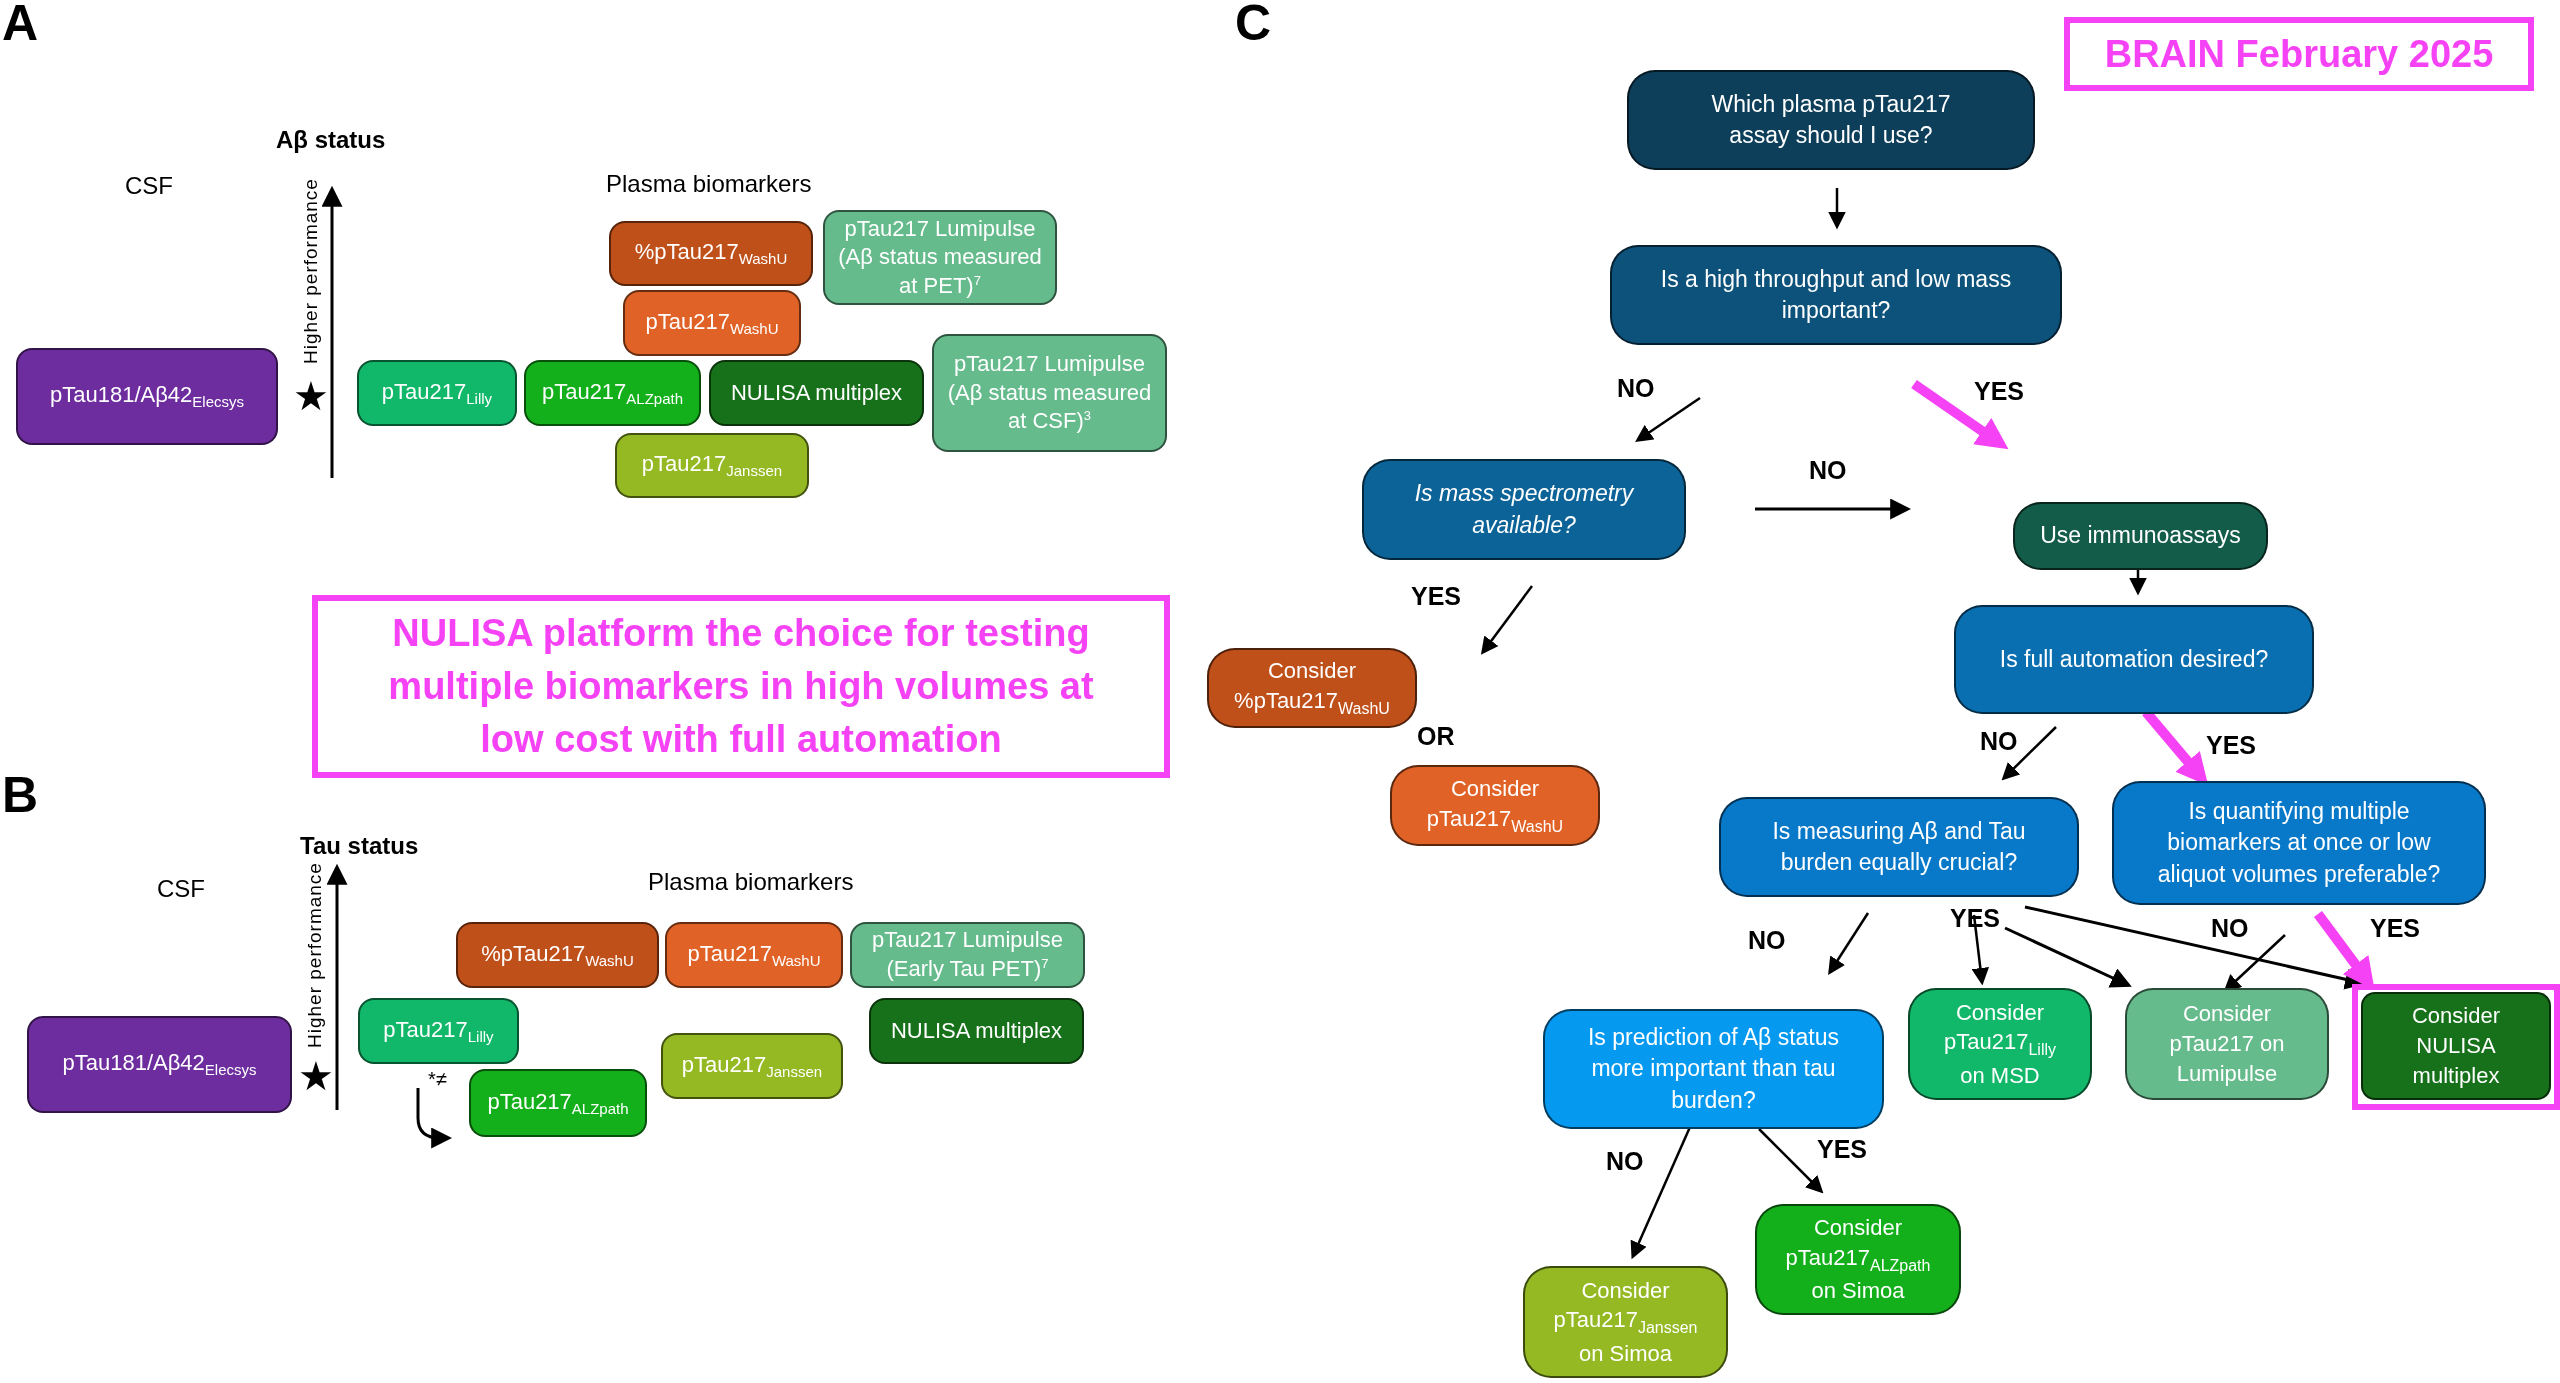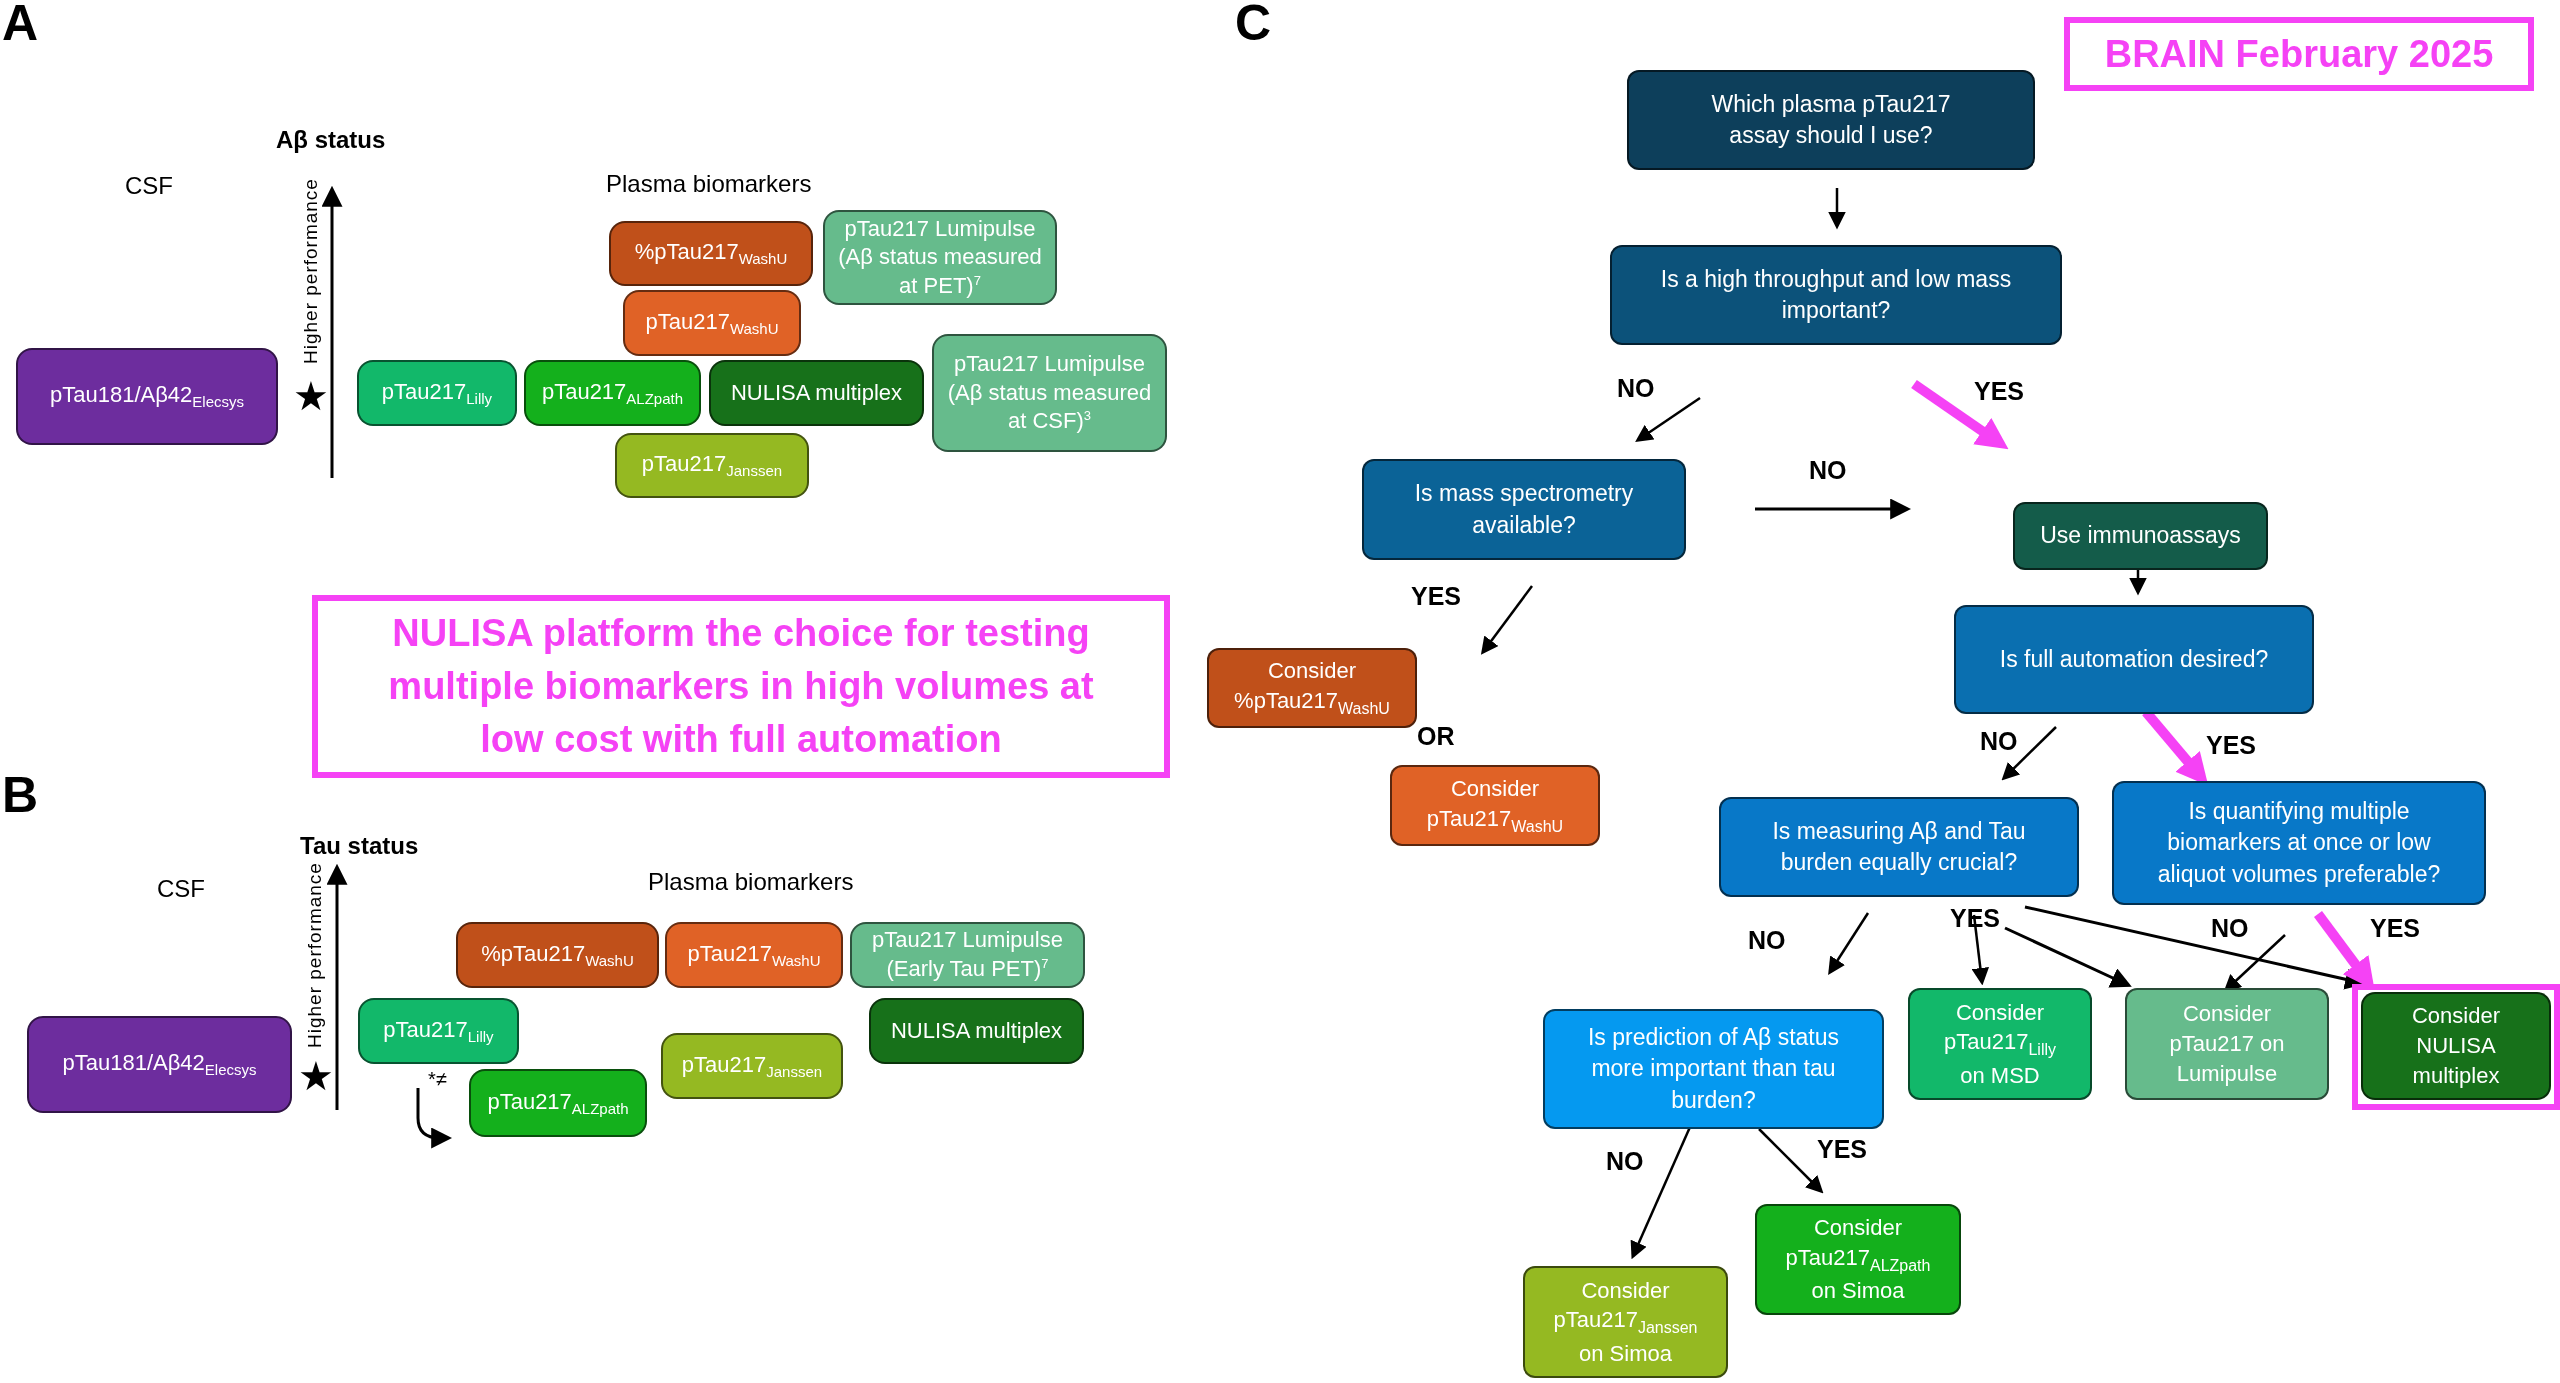--- a/index.html
+++ b/index.html
@@ -8,21 +8,21 @@
   .panel-letter { position:absolute; font-family:"Liberation Sans", sans-serif; font-weight:bold; font-size:50px; color:#000; line-height:1; }
   .heading { position:absolute; font-weight:bold; font-size:24px; color:#000; white-space:nowrap; }
   .label { position:absolute; font-size:24px; color:#000; white-space:nowrap; }
   .vlabel { position:absolute; font-size:19px; color:#000; white-space:nowrap; transform:rotate(-90deg); transform-origin:left top; letter-spacing:1px; }
   .star { position:absolute; font-size:40px; line-height:1; color:#000; }
   .box { position:absolute; box-sizing:border-box; border-radius:16px; border:2px solid rgba(0,0,0,0.55);
          color:#ffffff; display:flex; align-items:center; justify-content:center; text-align:center;
          font-size:22px; line-height:1.3; padding:4px 8px; }
   .box sub { font-size:15px; vertical-align:-5px; }
   .box sup { font-size:13px; }
-  .fbox { position:absolute; box-sizing:border-box; border-radius:12px; border:2px solid rgba(0,0,0,0.6);
+  .fbox { position:absolute; box-sizing:border-box; border-radius:28px; border:2px solid rgba(0,0,0,0.6);
           color:#ffffff; display:flex; align-items:center; justify-content:center; text-align:center;
           font-size:23px; line-height:1.35; padding:6px 12px; }
   .fbox sub { font-size:16px; vertical-align:-6px; }
   .yn { position:absolute; font-weight:bold; font-size:25px; color:#000; white-space:nowrap; }
   .callout { position:absolute; box-sizing:border-box; border:6px solid #f542f5; color:#f542f5;
              font-weight:bold; text-align:center; display:flex; align-items:center; justify-content:center; }
   svg.arrows { position:absolute; left:0; top:0; }
   .nulisa-highlight { position:absolute; box-sizing:border-box; border:6px solid #f542f5; }
 </style>
 </head>
@@ -150,21 +150,21 @@
   <span style="max-width:300px;">Which plasma pTau217 assay should I use?</span>
 </div>
 <div class="fbox" style="left:1610px;top:245px;width:452px;height:100px;background:#0c527a;">
   <span style="max-width:380px;">Is a high throughput and low mass important?</span>
 </div>
 
 <div class="yn" style="left:1617px;top:374px;">NO</div>
 <div class="yn" style="left:1974px;top:377px;">YES</div>
 
 <div class="fbox" style="left:1362px;top:459px;width:324px;height:101px;background:#0b6397;">
-  <span style="max-width:240px;">Is mass spectrometry available?</span>
+  <span style="max-width:240px;font-style:italic;">Is mass spectrometry available?</span>
 </div>
 <div class="yn" style="left:1809px;top:456px;">NO</div>
 <div class="fbox" style="left:2013px;top:464px;width:255px;height:68px;background:#145c4a;margin-top:38px;">
   <span>Use immunoassays</span>
 </div>
 
 <div class="yn" style="left:1411px;top:582px;">YES</div>
 
 <div class="fbox" style="left:1207px;top:648px;width:210px;height:80px;background:#c0501a;font-size:22px;">
   <span><span>Consider</span><br><span>%pTau217</span><sub>WashU</sub></span>

